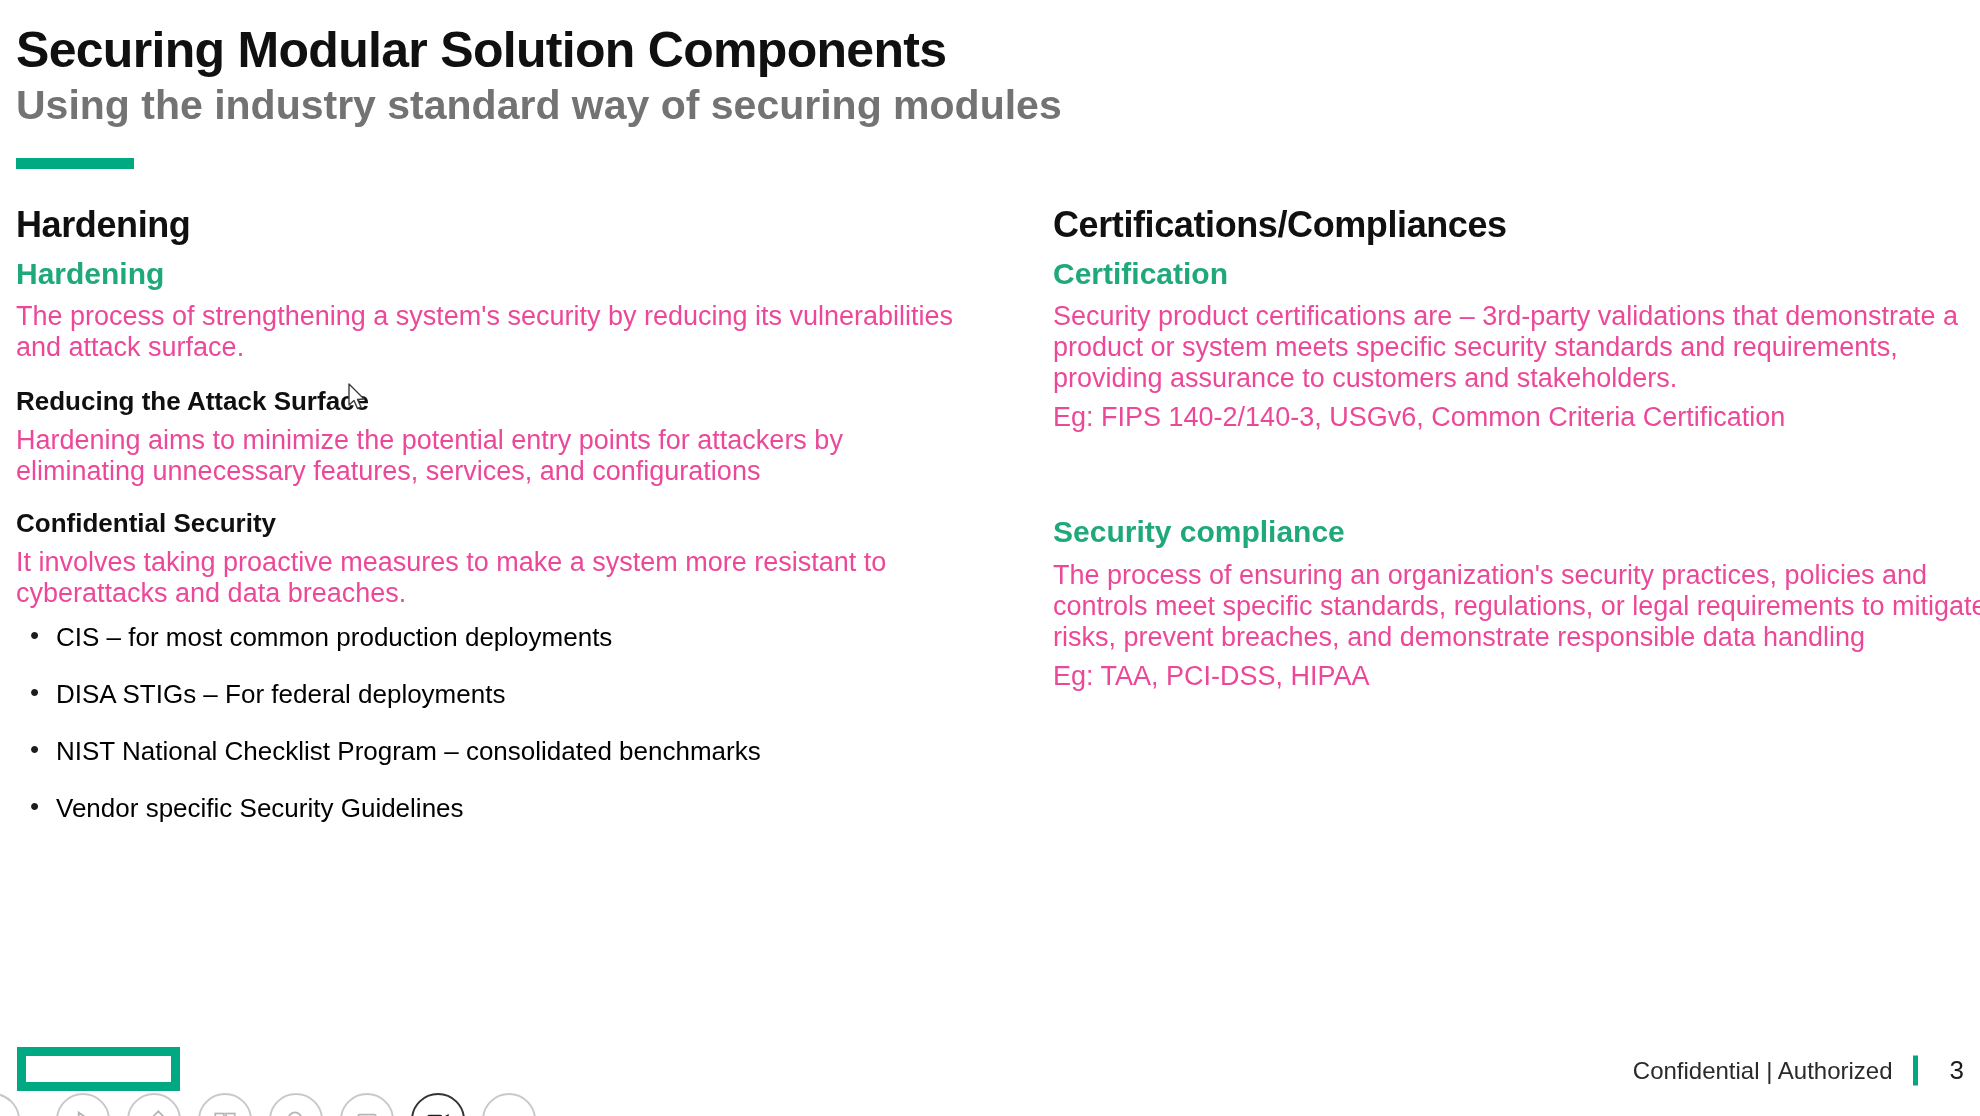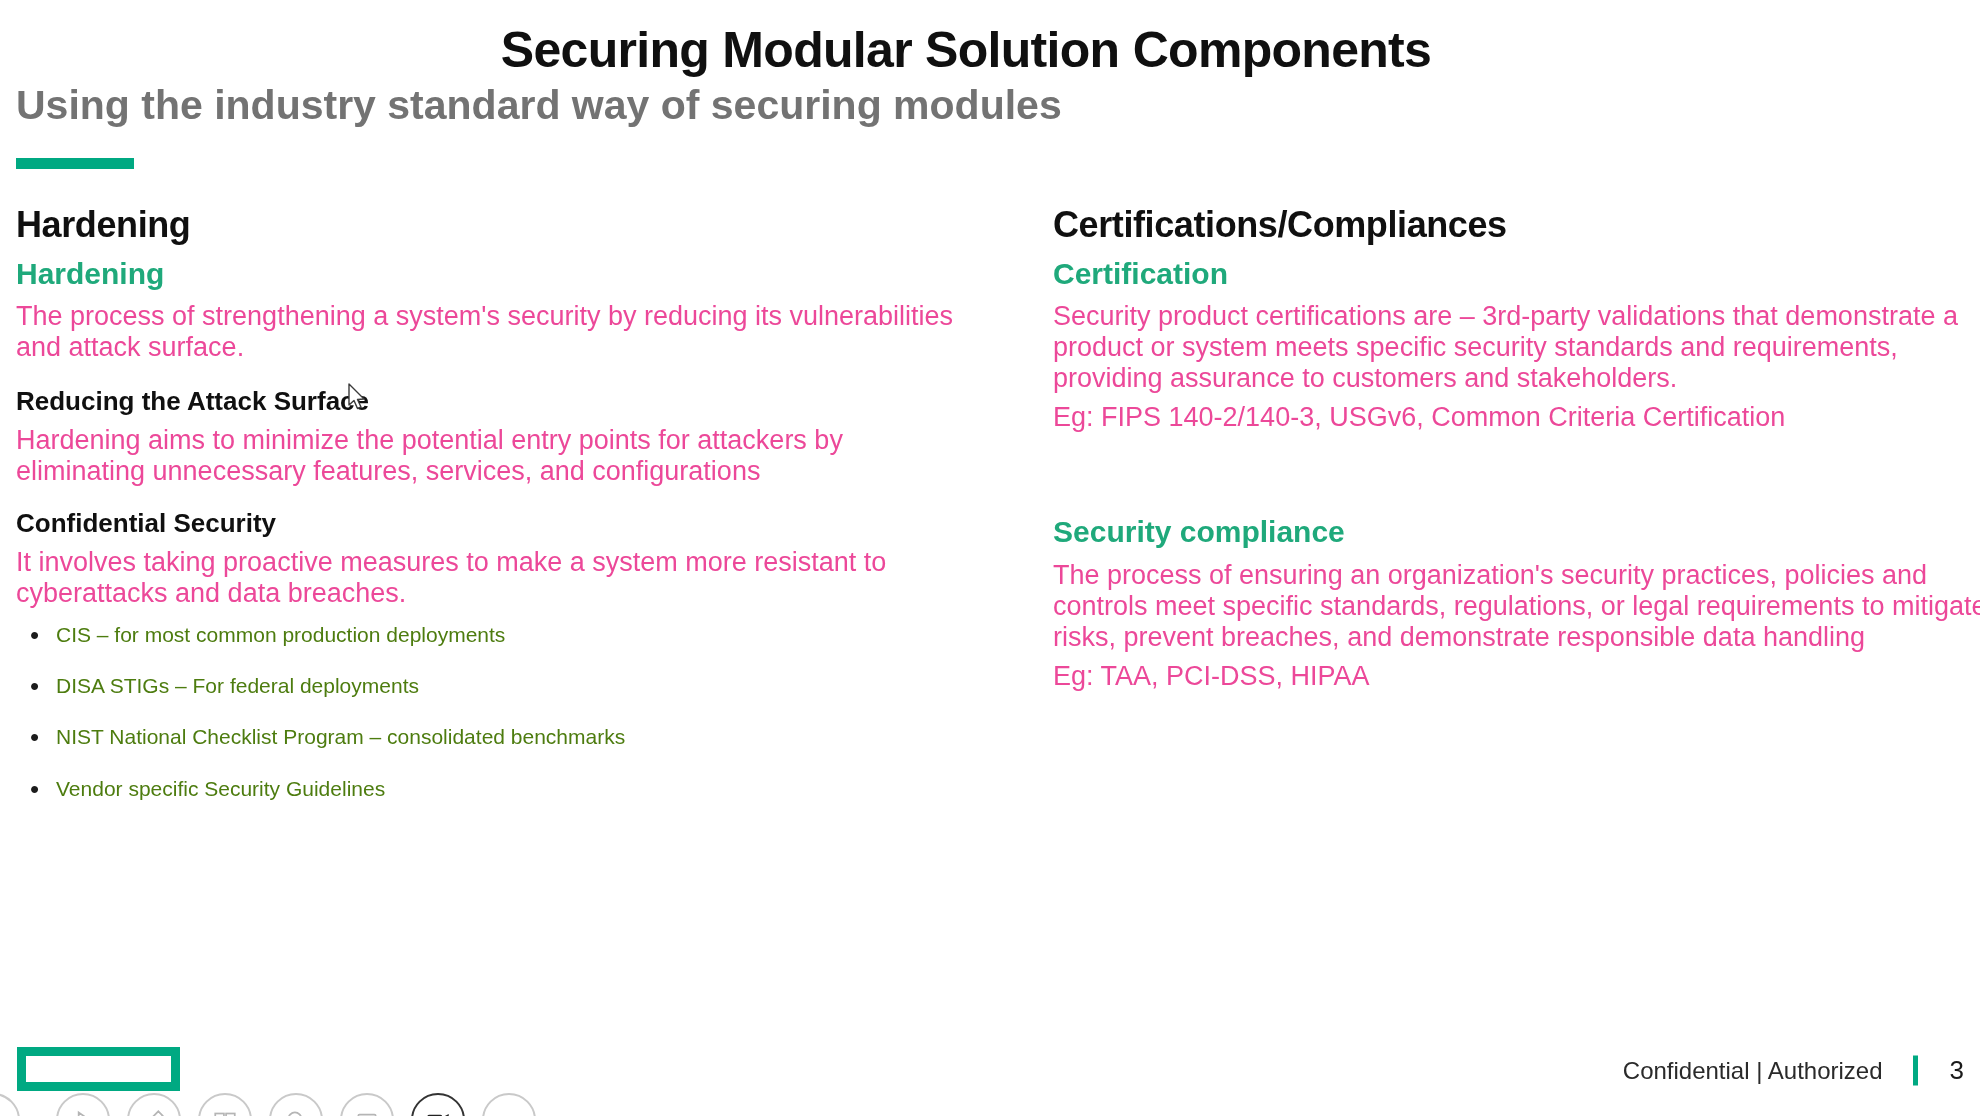--- a/index.html
+++ b/index.html
@@ -31,21 +31,20 @@
     width: 1900px;
   }
   .slide-title {
     font-size: 50px;
     font-weight: 700;
     letter-spacing: -0.7px;
     line-height: 1.06;
     color: #101010;
     margin: 0;
     white-space: nowrap;
-    text-align: center;
   }
   .slide-subtitle {
     font-size: 41px;
     font-weight: 700;
     line-height: 1.12;
     color: #737373;
     margin: 6px 0 0 0;
     white-space: nowrap;
   }
   .accent-bar {
@@ -100,23 +99,23 @@
   .mini-heading.first { margin-top: 24px; }
 
   .bullet-list {
     list-style: none;
     margin: 14px 0 0 0;
     padding: 0;
   }
   .bullet-list li {
     position: relative;
     padding-left: 40px;
-    font-size: 21px;
+    font-size: 26px;
     line-height: 1.15;
-    color: #4d7c0f;
+    color: #000000;
     margin-bottom: 27px;
   }
   .bullet-list li::before {
     content: "\2022";
     position: absolute;
     left: 14px;
     top: -2px;
     font-size: 26px;
     color: #1c1c1c;
   }
@@ -139,21 +138,21 @@
     right: 16px;
     top: 1070px;
     transform: translateY(-50%);
     display: flex;
     align-items: center;
     gap: 0;
     font-size: 24px;
     color: #2a2a2a;
     white-space: nowrap;
   }
-  .footer-label { padding-right: 30px; }
+  .footer-label { padding-right: 20px; }
   .footer-divider {
     display: inline-block;
     width: 5px;
     height: 30px;
     background: #00A982;
   }
   .footer-page {
     padding-left: 32px;
     font-size: 26px;
     color: #1a1a1a;

